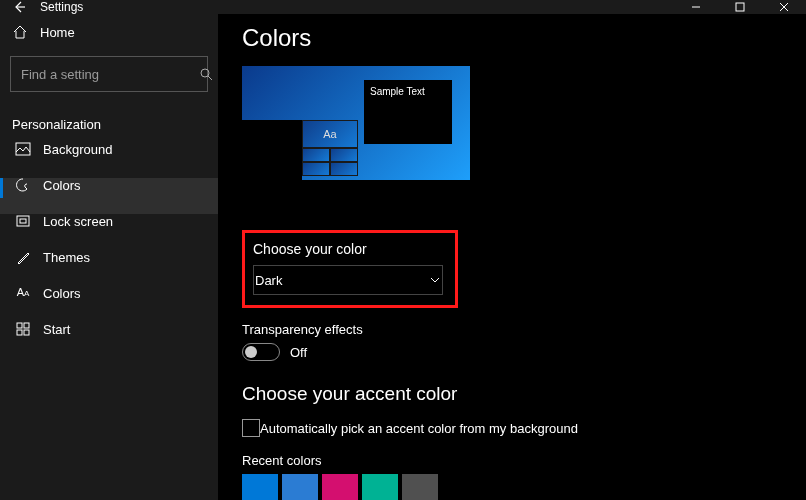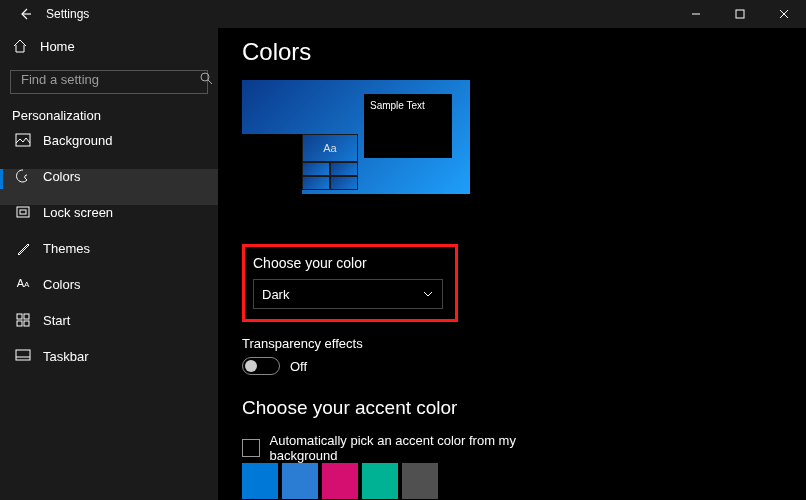--- a/index.html
+++ b/index.html
@@ -1,58 +1,58 @@
 <!DOCTYPE html>
 <html><head>
 <meta charset="utf-8">
 <style>
   * { box-sizing: border-box; }
   html, body { margin: 0; padding: 0; width: 806px; height: 500px; overflow: hidden; background: #000; font-family: "Segoe UI", sans-serif; color: #fff; font-size: 13px; }
   .window { width: 806px; height: 500px; display: flex; flex-direction: column; }
-  .titlebar { height: 28px; display: flex; align-items: center; background: #1b1b1b; padding-left: 6px; }
+  .titlebar { height: 14px; display: flex; align-items: center; background: #1b1b1b; }
   .tb-left { display: flex; align-items: center; gap: 14px; padding-left: 12px; }
   .tb-back { display: flex; align-items: center; }
   .tb-title { font-size: 12px; }
   .tb-spacer { flex: 1; }
   .tb-controls { display: flex; }
   .tb-btn { width: 44px; height: 28px; display: flex; align-items: center; justify-content: center; }
   .tb-btn svg { stroke: #fff; }
   .main { flex: 1; display: flex; min-height: 0; }
   .sidebar { width: 218px; background: #1b1b1b; display: flex; flex-direction: column; }
   .home-row { display: flex; align-items: center; gap: 12px; height: 36px; padding: 0 12px; font-size: 13px; }
   .search-wrap { padding: 6px 10px 10px 10px; }
-  .search { display: flex; align-items: flex-start; height: 24px; border: 1px solid #555; background: #1b1b1b; padding: 0 8px; }
+  .search { display: flex; align-items: center; height: 36px; border: 1px solid #555; background: #1b1b1b; padding: 0 8px; }
   .search input { flex: 1; background: transparent; border: none; outline: none; color: #fff; font-size: 13px; }
   .search input::placeholder { color: #9b9b9b; }
-  .cat-label { font-size: 13px; font-weight: 500; padding: 4px 20px 10px 12px; }
+  .cat-label { font-size: 13px; font-weight: 500; padding: 4px 20px 10px 12px; margin-top: 11px; }
   .side-item { height: 36px; display: flex; align-items: flex-start; gap: 12px; padding: 0 12px; font-size: 13px; }
   .side-item.active { background: #2f2f2f; }
   .side-item .ind { width: 3px; height: 20px; background: transparent; margin-left: -12px; }
   .side-item.active .ind { background: #0078d7; }
   .side-icon { width: 16px; display: flex; justify-content: center; }
   .content { flex: 1; background: #000; display: flex; position: relative; }
   .col-left { width: 380px; padding: 10px 20px 0 24px; }
   .page-title { font-size: 24px; font-weight: 400; margin: 0 0 14px 0; }
   .preview { width: 228px; height: 128px; background: linear-gradient(135deg, #0a3a8c, #1fa3ff); position: relative; }
   .pv-task { position: absolute; left: 0; bottom: 0; width: 228px; height: 14px; background: #000; }
   .pv-start { position: absolute; left: 0; bottom: 14px; width: 60px; height: 60px; background: #000; }
   .pv-tiles { position: absolute; left: 60px; bottom: 14px; width: 56px; height: 60px; display: grid; grid-template-columns: 28px 28px; grid-template-rows: 28px 14px 14px; }
   .pv-tiles div { border: 1px solid #1a1a1a; background: linear-gradient(135deg, #0f3f8c, #157ad6); }
   .pv-t0 { grid-column: 1 / 3; grid-row: 1; display:flex; align-items:center; justify-content:center; color:#ddd; font-size:11px; }
   .pv-t0 span { }
   .pv-note { position: absolute; right: 18px; top: 14px; width: 88px; height: 64px; background: #000; color: #fff; font-size: 10px; padding: 6px; }
   .highlight { border: 3px solid #ff1a1a; padding: 8px 8px 10px 8px; margin-top: 36px; width: 216px; }
   .section-hdr { font-size: 14px; font-weight: 400; margin: 0 0 8px 0; }
-  .combo { height: 30px; width: 190px; border: 1px solid #444; background: #000; display: flex; align-items: center; justify-content: space-between; padding: 0 8px; font-size: 13px; }
+  .combo { height: 30px; width: 190px; border: 1px solid #444; background: #000; display: flex; align-items: center; justify-content: space-between; padding: 0 1px; font-size: 13px; }
   .sub-title { font-size: 13px; margin: 14px 0 6px 0; }
   .toggle-row { display: flex; align-items: center; gap: 10px; }
   .toggle { width: 38px; height: 18px; border-radius: 9px; border: 1px solid #888; background: #000; position: relative; }
   .knob { position: absolute; left: 2px; top: 2px; width: 12px; height: 12px; border-radius: 50%; background: #ccc; }
   .accent-title { font-size: 19px; font-weight: 400; margin: 22px 0 14px 0; }
-  .check-row { display: flex; align-items: center; gap: 10px; }
+  .check-row { display: flex; align-items: center; gap: 0; }
   .checkbox { width: 18px; height: 18px; border: 1px solid #999; }
   .recent-lbl { font-size: 13px; margin: 16px 0 6px 0; }
   .swatches { display: flex; gap: 4px; }
   .sw { width: 36px; height: 36px; }
   .col-left .sw:nth-child(1){background:#0078d7;}
   .col-left .sw:nth-child(2){background:#2b7cd3;}
   .col-left .sw:nth-child(3){background:#d40f6f;}
   .col-left .sw:nth-child(4){background:#00b294;}
   .col-left .sw:nth-child(5){background:#505050;}
   svg { display: block; }
@@ -164,30 +164,20 @@
         <span class="side-icon">
             <svg width="14" height="14" viewBox="0 0 14 14">
               <rect x="1" y="1" width="5" height="5" stroke="#fff" fill="none"></rect>
               <rect x="8" y="1" width="5" height="5" stroke="#fff" fill="none"></rect>
               <rect x="1" y="8" width="5" height="5" stroke="#fff" fill="none"></rect>
               <rect x="8" y="8" width="5" height="5" stroke="#fff" fill="none"></rect>
             </svg>
           </span>
         <span>Start</span>
       </div>
-      <div class="side-item">
-        <span class="ind"></span>
-        <span class="side-icon">
-            <svg width="16" height="12" viewBox="0 0 16 12">
-              <rect x="1" y="1" width="14" height="10" stroke="#fff" fill="none"></rect>
-              <path d="M1 8 H15" stroke="#fff"></path>
-            </svg>
-          </span>
-        <span>Taskbar</span>
-      </div>
     </div>
 
     <div class="content">
       <div class="col-left">
         <h1 class="page-title">Colors</h1>
 
         <div class="preview">
           <div class="pv-note"><span>Sample Text</span></div>
           <div class="pv-start"></div>
           <div class="pv-tiles">
@@ -221,20 +211,21 @@
             </div>
           <span>Off</span>
         </div>
 
         <div class="accent-title">Choose your accent color</div>
         <div class="check-row">
           <div class="checkbox"></div>
           <span>Automatically pick an accent color from my background</span>
         </div>
 
+        <div class="recent-lbl">Recent colors</div>
         <div class="swatches">
           <div class="sw"></div>
           <div class="sw"></div>
           <div class="sw"></div>
           <div class="sw"></div>
           <div class="sw"></div>
         </div>
       </div>
 
     </div>

